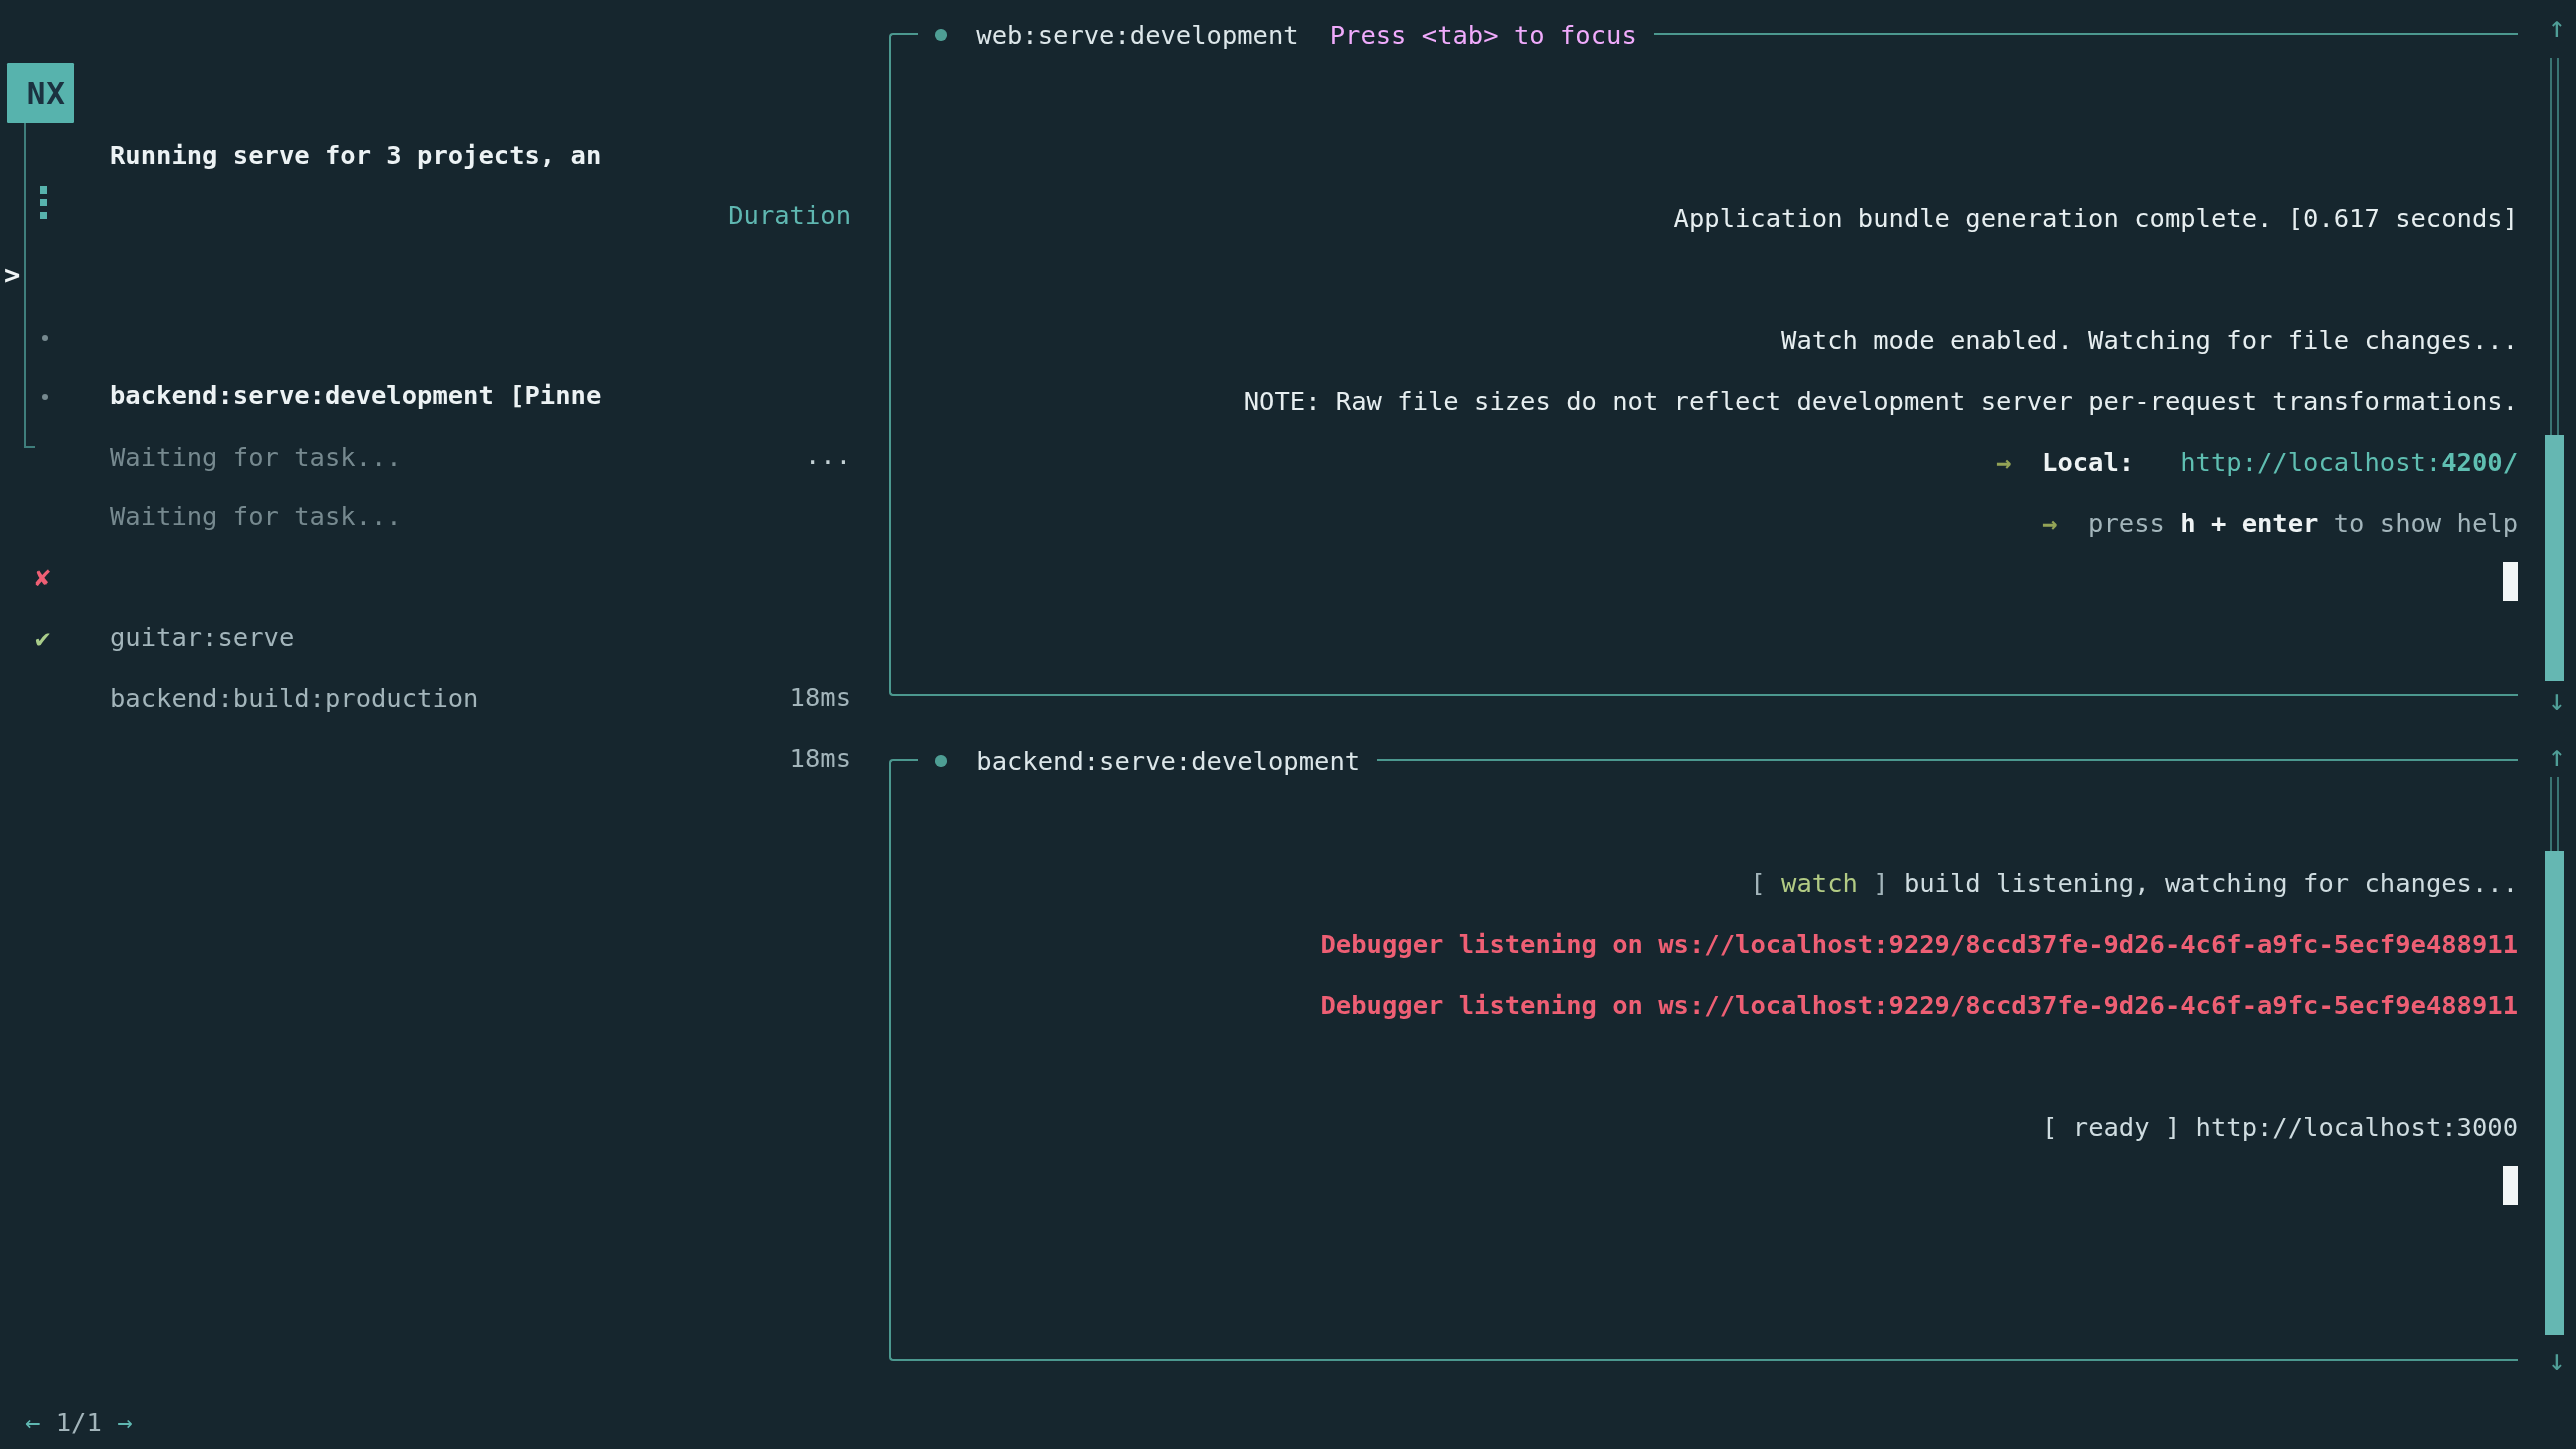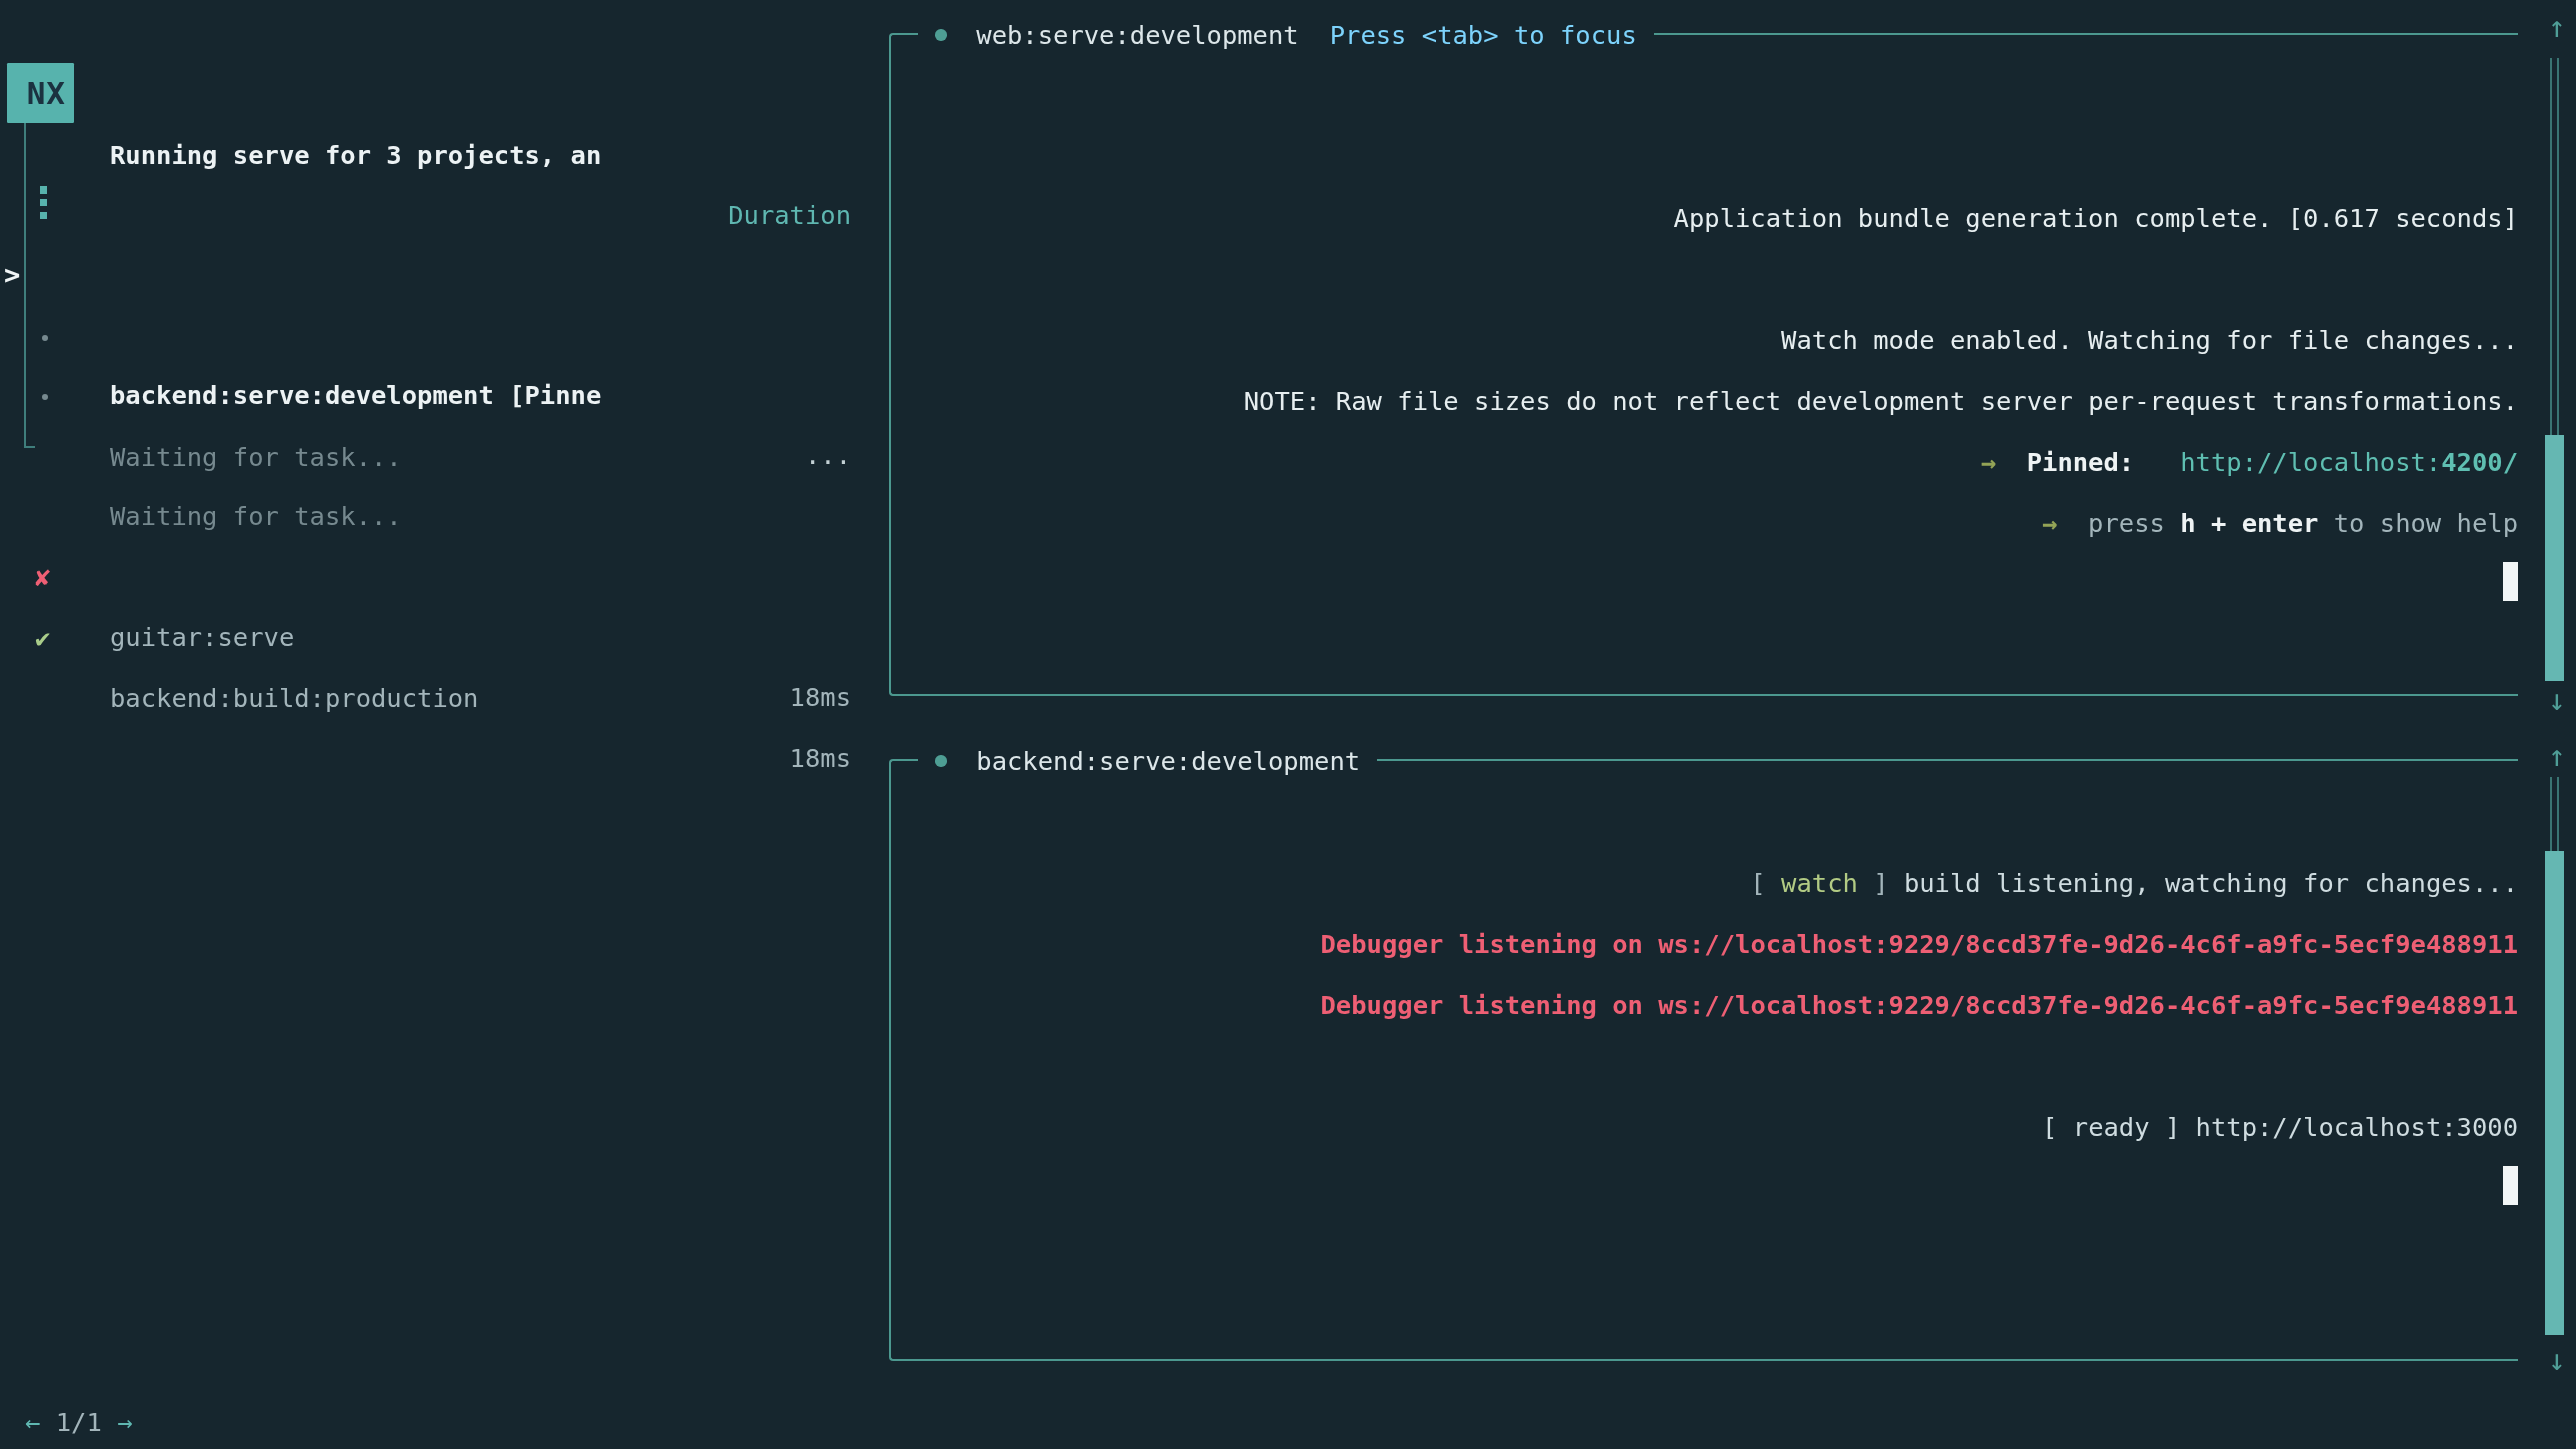--- a/index.html
+++ b/index.html
@@ -34,21 +34,21 @@
 
   .footer-left{position:absolute;left:25px;}
 
   
   .panel{position:absolute;left:889px;width:1629px;border:2px solid #4c988f;border-right:none;
          border-radius:4px 0 0 4px;box-sizing:border-box;}
   .legend{position:absolute;top:-19px;left:27px;height:38px;line-height:38px;background:#16262e;
           padding:0 17.4px;display:flex;align-items:center;white-space:pre;}
   .pdot{width:11.4px;height:11.4px;border-radius:50%;background:#4e9e94;margin-right:29.5px;flex:none;}
   .ptitle{color:#dce6e9;}
-  .phint{color:#7dd3fc;margin-left:31px;}
+  .phint{color:#f0abfc;margin-left:31px;}
   .pcontent{position:absolute;left:38px;top:31px;right:0;text-align:right;}
   .tline{height:61px;line-height:61px;white-space:pre;}
   .s-plain{color:#e6eef0;}
   .s-body{color:#cfdce0;}
   .s-gray{color:#a3b5bb;}
   .s-boldwhite{font-weight:bold;color:#eef3f4;}
   .s-arrow{color:#93a356;font-weight:bold;}
   .s-teal{color:#5fbfb2;}
   .s-tealbold{color:#5fbfb2;font-weight:bold;}
   .s-red{color:#ee5f74;font-weight:bold;}
@@ -119,21 +119,21 @@
       <span class="ptitle">web:serve:development</span>
       <span class="phint">Press &lt;tab&gt; to focus</span>
     </div>
     <div class="pcontent">
         <div class="tline"></div>
         <div class="tline"></div>
         <div class="tline"><span class="s-plain">Application bundle generation complete. [0.617 seconds]</span></div>
         <div class="tline"></div>
         <div class="tline"><span class="s-plain">Watch mode enabled. Watching for file changes...</span></div>
         <div class="tline"><span class="s-plain">NOTE: Raw file sizes do not reflect development server per-request transformations.</span></div>
-        <div class="tline"><span class="s-plain">  </span><span class="s-arrow">→</span><span class="s-plain">  </span><span class="s-boldwhite">Pinned:</span><span class="s-plain">   </span><span class="s-teal">http://localhost:</span><span class="s-tealbold">4200/</span></div>
+        <div class="tline"><span class="s-plain">  </span><span class="s-arrow">→</span><span class="s-plain">  </span><span class="s-boldwhite">Local:</span><span class="s-plain">   </span><span class="s-teal">http://localhost:</span><span class="s-tealbold">4200/</span></div>
         <div class="tline"><span class="s-plain">  </span><span class="s-arrow">→</span><span class="s-gray">  </span><span class="s-gray">press </span><span class="s-boldwhite">h + enter</span><span class="s-gray"> to show help</span></div>
         <div class="tline"><span class="s-cursor"></span></div>
       </div>
   </section>
 
   <section class="panel" style="top:759px;height:602px">
     <div class="legend">
       <span class="pdot"></span>
       <span class="ptitle">backend:serve:development</span>
     </div>

